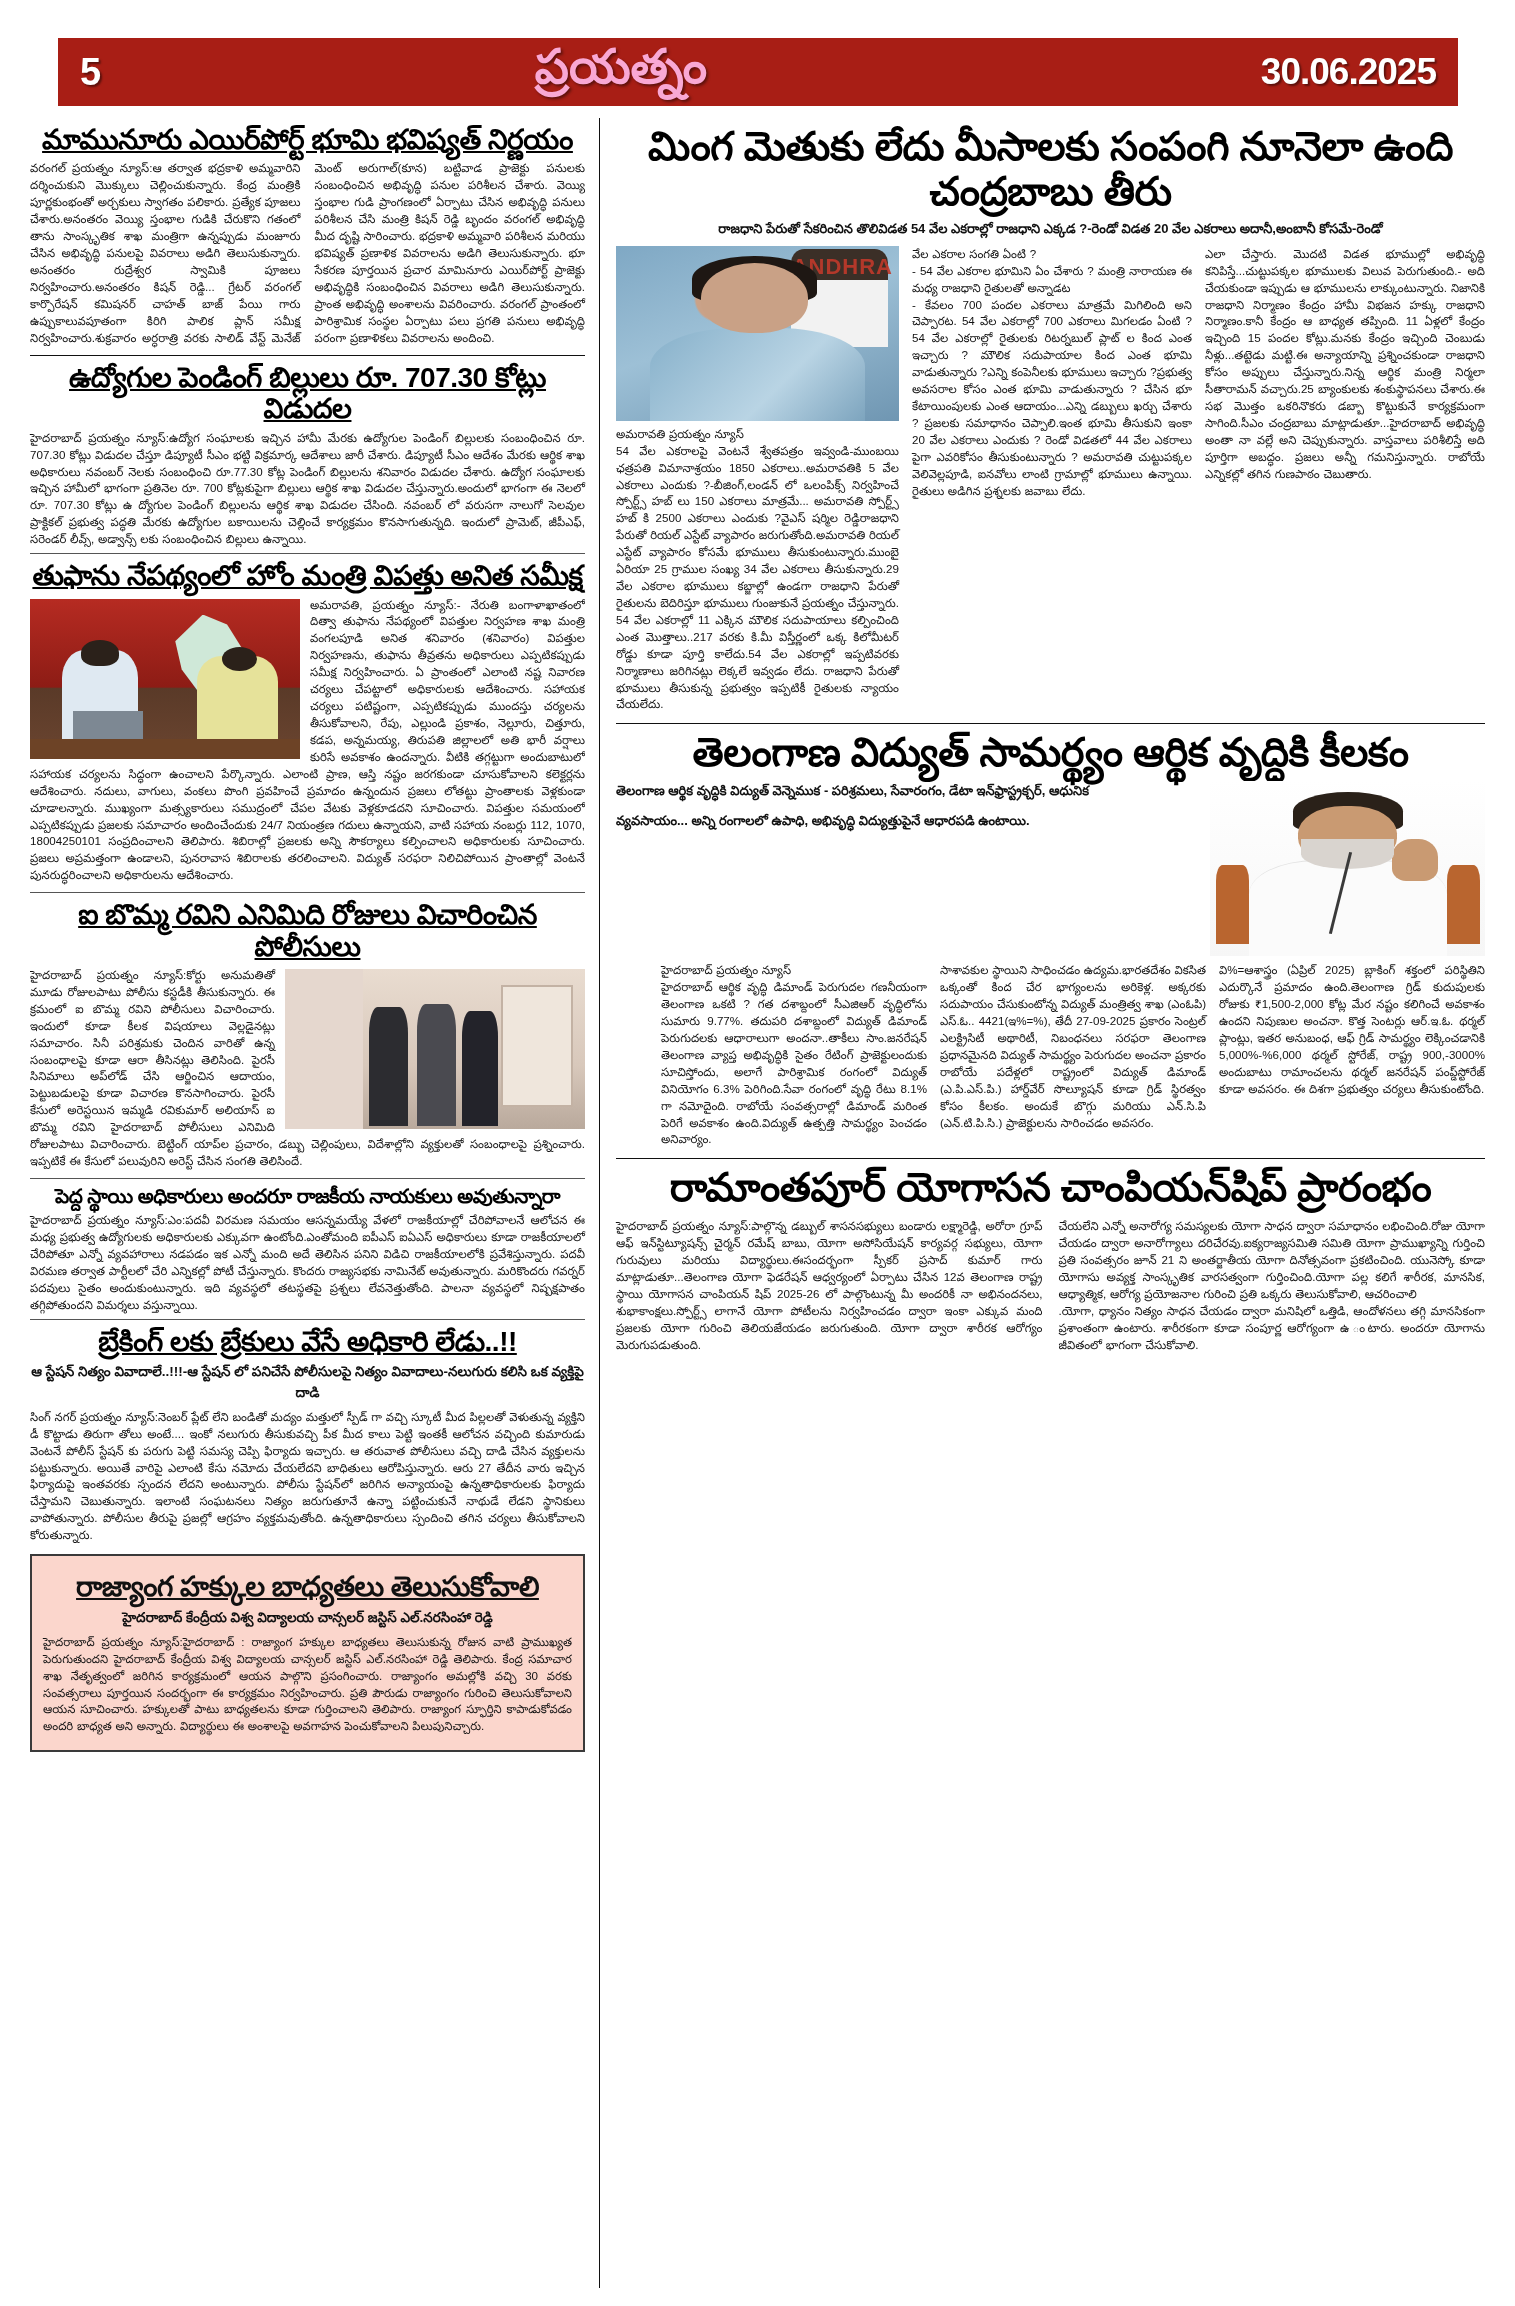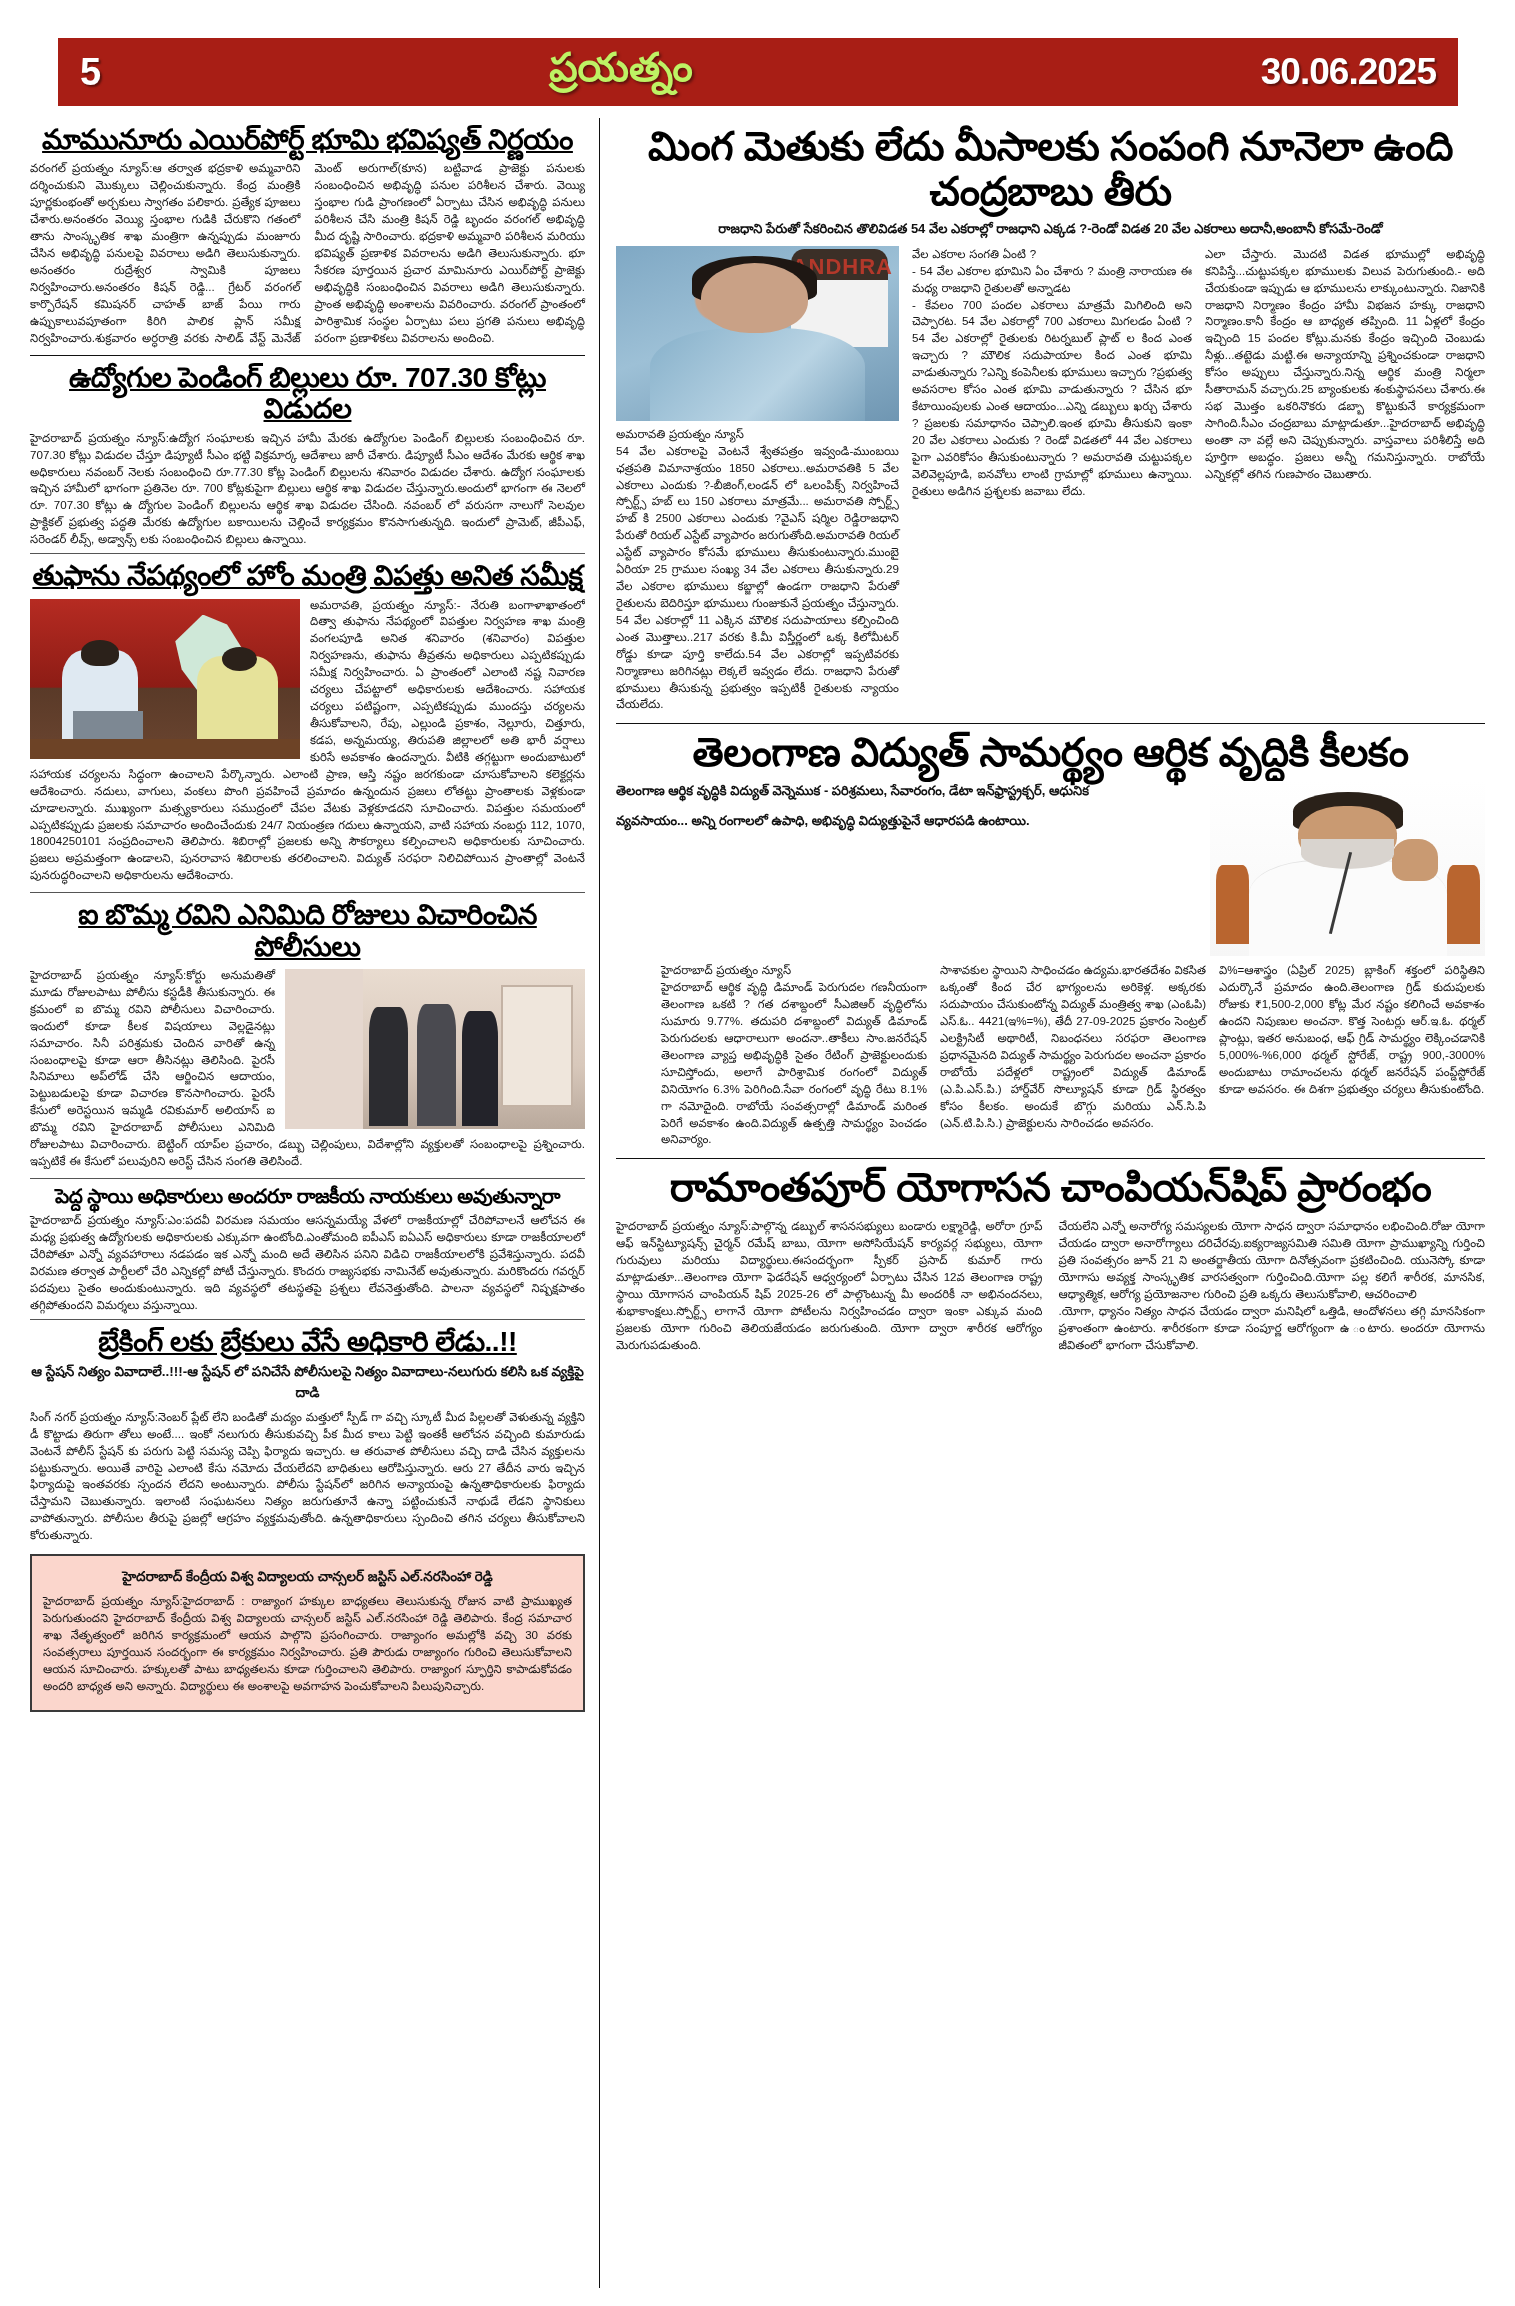--- a/index.html
+++ b/index.html
@@ -19,21 +19,21 @@
     background:#A81E15;
     display:flex; align-items:center; justify-content:space-between;
     padding:0 22px;
   }
   .masthead .pgnum {
     color:#fff; font-size:38px; font-weight:bold;
     text-shadow:2px 2px 2px rgba(0,0,0,.45);
     letter-spacing:0;
   }
   .masthead .brand {
-    color:#bef264; font-size:40px; font-weight:bold;
+    color:#f9a8d4; font-size:48px; font-weight:bold;
     text-shadow:2px 2px 3px rgba(0,0,0,.45);
     margin-left:-120px;
   }
   .masthead .date {
     color:#fff; font-size:37px; font-weight:bold;
     text-shadow:2px 2px 2px rgba(0,0,0,.45);
     letter-spacing:-1px;
   }
 
   
@@ -194,20 +194,21 @@
 
       <div class="thin-rule"></div>
 
       <div>
         <div class="hl hl-lg">బ్రేకింగ్ లకు బ్రేకులు వేసే అధికారి లేడు..!!</div>
         <div class="sub">ఆ స్టేషన్ నిత్యం వివాదాలే..!!!-ఆ స్టేషన్ లో పనిచేసే పోలీసులపై నిత్యం వివాదాలు-నలుగురు కలిసి ఒక వ్యక్తిపై దాడి</div>
         <p class="body-txt">సింగ్ నగర్ ప్రయత్నం న్యూస్:నెంబర్ ప్లేట్ లేని బండితో మద్యం మత్తులో స్పీడ్ గా వచ్చి స్కూటీ మీద పిల్లలతో వెళుతున్న వ్యక్తిని డీ కొట్టాడు తిరుగా తోలు అంటే.... ఇంకో నలుగురు తీసుకువచ్చి పీక మీద కాలు పెట్టి ఇంతకీ ఆలోచన వచ్చింది కుమారుడు వెంటనే పోలీస్ స్టేషన్ కు పరుగు పెట్టి సమస్య చెప్పి ఫిర్యాదు ఇచ్చారు. ఆ తరువాత పోలీసులు వచ్చి దాడి చేసిన వ్యక్తులను పట్టుకున్నారు. అయితే వారిపై ఎలాంటి కేసు నమోదు చేయలేదని బాధితులు ఆరోపిస్తున్నారు. ఆరు 27 తేదీన వారు ఇచ్చిన ఫిర్యాదుపై ఇంతవరకు స్పందన లేదని అంటున్నారు. పోలీసు స్టేషన్‌లో జరిగిన అన్యాయంపై ఉన్నతాధికారులకు ఫిర్యాదు చేస్తామని చెబుతున్నారు. ఇలాంటి సంఘటనలు నిత్యం జరుగుతూనే ఉన్నా పట్టించుకునే నాథుడే లేడని స్థానికులు వాపోతున్నారు. పోలీసుల తీరుపై ప్రజల్లో ఆగ్రహం వ్యక్తమవుతోంది. ఉన్నతాధికారులు స్పందించి తగిన చర్యలు తీసుకోవాలని కోరుతున్నారు.</p>
       </div>
 
       <div class="pinkbox">
+        <div class="hl hl-lg">రాజ్యాంగ హక్కుల బాధ్యతలు తెలుసుకోవాలి</div>
         <div class="sub">హైదరాబాద్ కేంద్రీయ విశ్వ విద్యాలయ చాన్సలర్ జస్టిస్ ఎల్.నరసింహా రెడ్డి</div>
         <p class="body-txt">హైదరాబాద్ ప్రయత్నం న్యూస్:హైదరాబాద్ : రాజ్యాంగ హక్కుల బాధ్యతలు తెలుసుకున్న రోజున వాటి ప్రాముఖ్యత పెరుగుతుందని హైదరాబాద్ కేంద్రీయ విశ్వ విద్యాలయ చాన్సలర్ జస్టిస్ ఎల్.నరసింహా రెడ్డి తెలిపారు. కేంద్ర సమాచార శాఖ నేతృత్వంలో జరిగిన కార్యక్రమంలో ఆయన పాల్గొని ప్రసంగించారు. రాజ్యాంగం అమల్లోకి వచ్చి 30 వరకు సంవత్సరాలు పూర్తయిన సందర్భంగా ఈ కార్యక్రమం నిర్వహించారు. ప్రతి పౌరుడు రాజ్యాంగం గురించి తెలుసుకోవాలని ఆయన సూచించారు. హక్కులతో పాటు బాధ్యతలను కూడా గుర్తించాలని తెలిపారు. రాజ్యాంగ స్ఫూర్తిని కాపాడుకోవడం అందరి బాధ్యత అని అన్నారు. విద్యార్థులు ఈ అంశాలపై అవగాహన పెంచుకోవాలని పిలుపునిచ్చారు.</p>
       </div>
 
     </div>
 
     <div class="col-right">
 
       <div>
         <div class="hl hl-xl">మింగ మెతుకు లేదు మీసాలకు సంపంగి నూనెలా ఉంది చంద్రబాబు తీరు</div>

